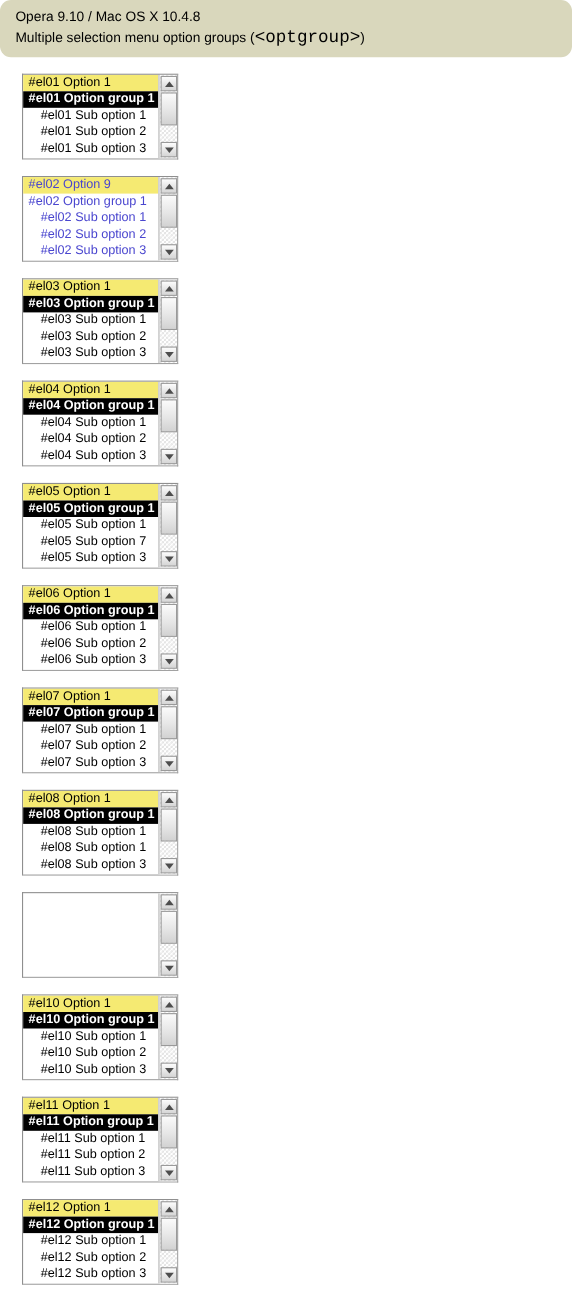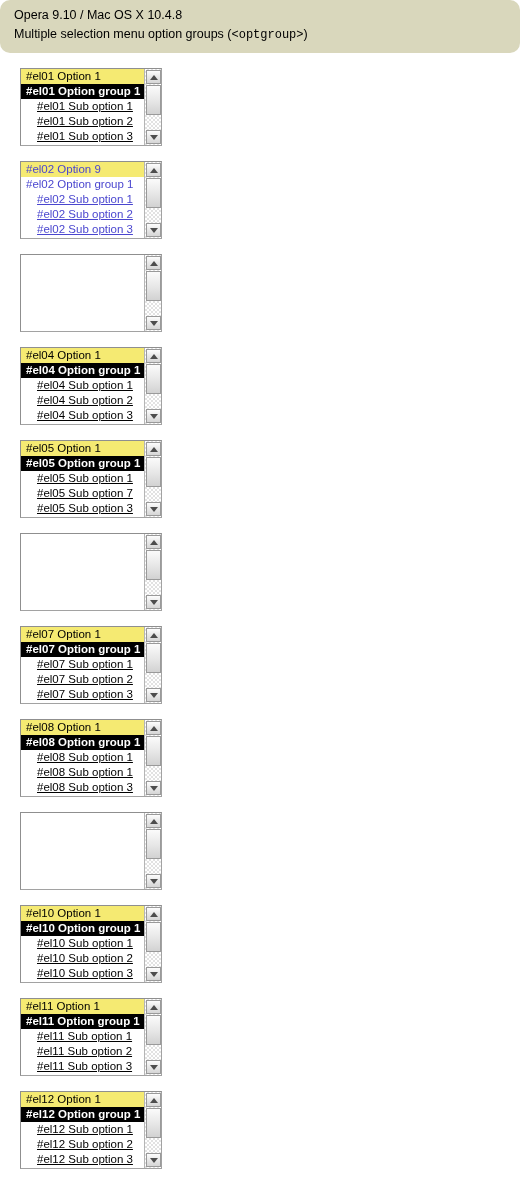--- a/index.html
+++ b/index.html
@@ -25,21 +25,21 @@
   }
   #header-band .hline {
     font-family: "Liberation Sans", sans-serif;
     font-size: 12.5px;
     line-height: 19px;
     color: #000;
     white-space: nowrap;
   }
   #header-band .mono {
     font-family: "Liberation Mono", monospace;
-    font-size: 12px;
+    font-size: 16px;
   }
 
   
   #selects-area {
     padding: 15px 0 0 20px;
   }
   .select-wrap {
     margin-bottom: 15px;
   }
   .select-box {
@@ -74,21 +74,20 @@
   .opt.selected {
     background: #f5ea72;
   }
   .opt.group {
     font-weight: bold;
     background: #000000;
     color: #ffffff;
   }
   .opt.sub {
     padding-left: 16px;
-    text-decoration: underline;
   }
   
   .select-box.blue .opt {
     color: #4a46cf;
   }
   .select-box.blue .opt.group {
     background: transparent;
     color: #4a46cf;
     font-weight: normal;
   }
@@ -190,20 +189,27 @@
           </div>
           <div class="sb-thumb"></div>
           <div class="sb-btn down">
             <div class="tri"></div>
           </div>
         </div>
       </div>
     </div>
     <div class="select-wrap">
       <div class="select-box">
+        <div class="opt-list">
+          <div class="opt selected">#el03 Option 1</div>
+          <div class="opt group">#el03 Option group 1</div>
+          <div class="opt sub">#el03 Sub option 1</div>
+          <div class="opt sub">#el03 Sub option 2</div>
+          <div class="opt sub">#el03 Sub option 3</div>
+        </div>
         <div class="scrollbar">
           <div class="sb-btn up">
             <div class="tri"></div>
           </div>
           <div class="sb-thumb"></div>
           <div class="sb-btn down">
             <div class="tri"></div>
           </div>
         </div>
       </div>
@@ -243,20 +249,27 @@
           </div>
           <div class="sb-thumb"></div>
           <div class="sb-btn down">
             <div class="tri"></div>
           </div>
         </div>
       </div>
     </div>
     <div class="select-wrap">
       <div class="select-box">
+        <div class="opt-list">
+          <div class="opt selected">#el06 Option 1</div>
+          <div class="opt group">#el06 Option group 1</div>
+          <div class="opt sub">#el06 Sub option 1</div>
+          <div class="opt sub">#el06 Sub option 2</div>
+          <div class="opt sub">#el06 Sub option 3</div>
+        </div>
         <div class="scrollbar">
           <div class="sb-btn up">
             <div class="tri"></div>
           </div>
           <div class="sb-thumb"></div>
           <div class="sb-btn down">
             <div class="tri"></div>
           </div>
         </div>
       </div>

